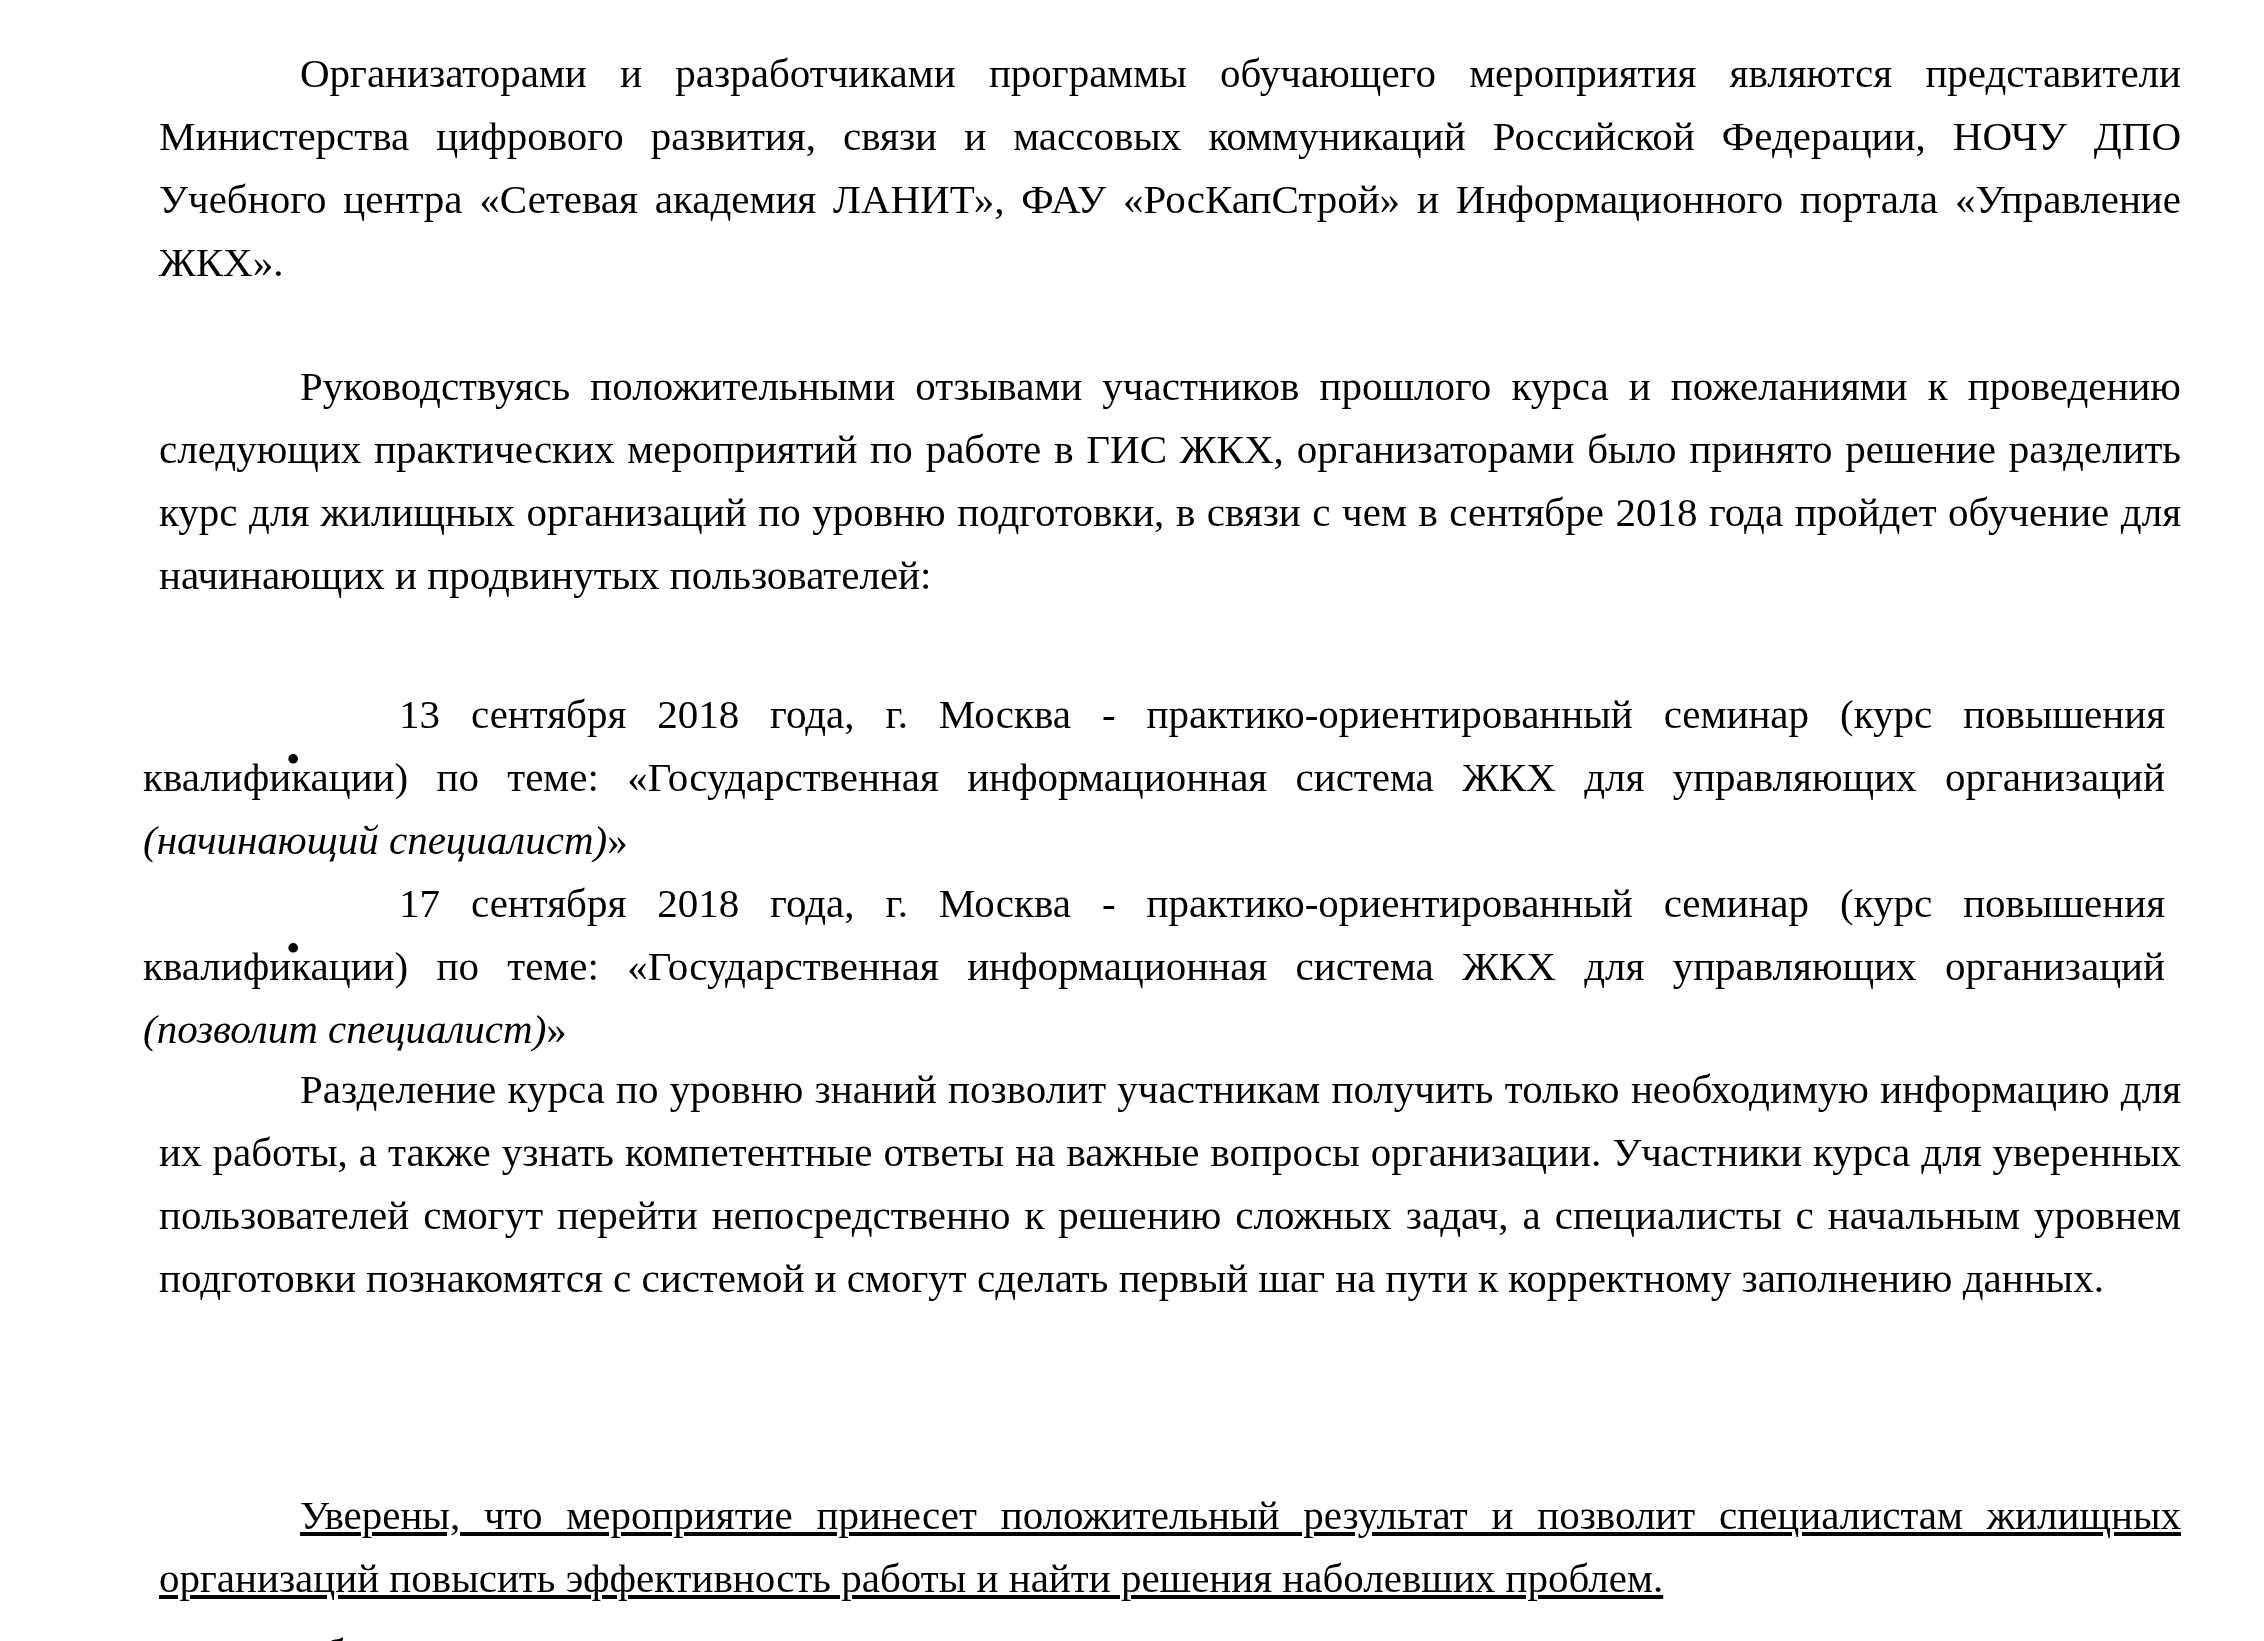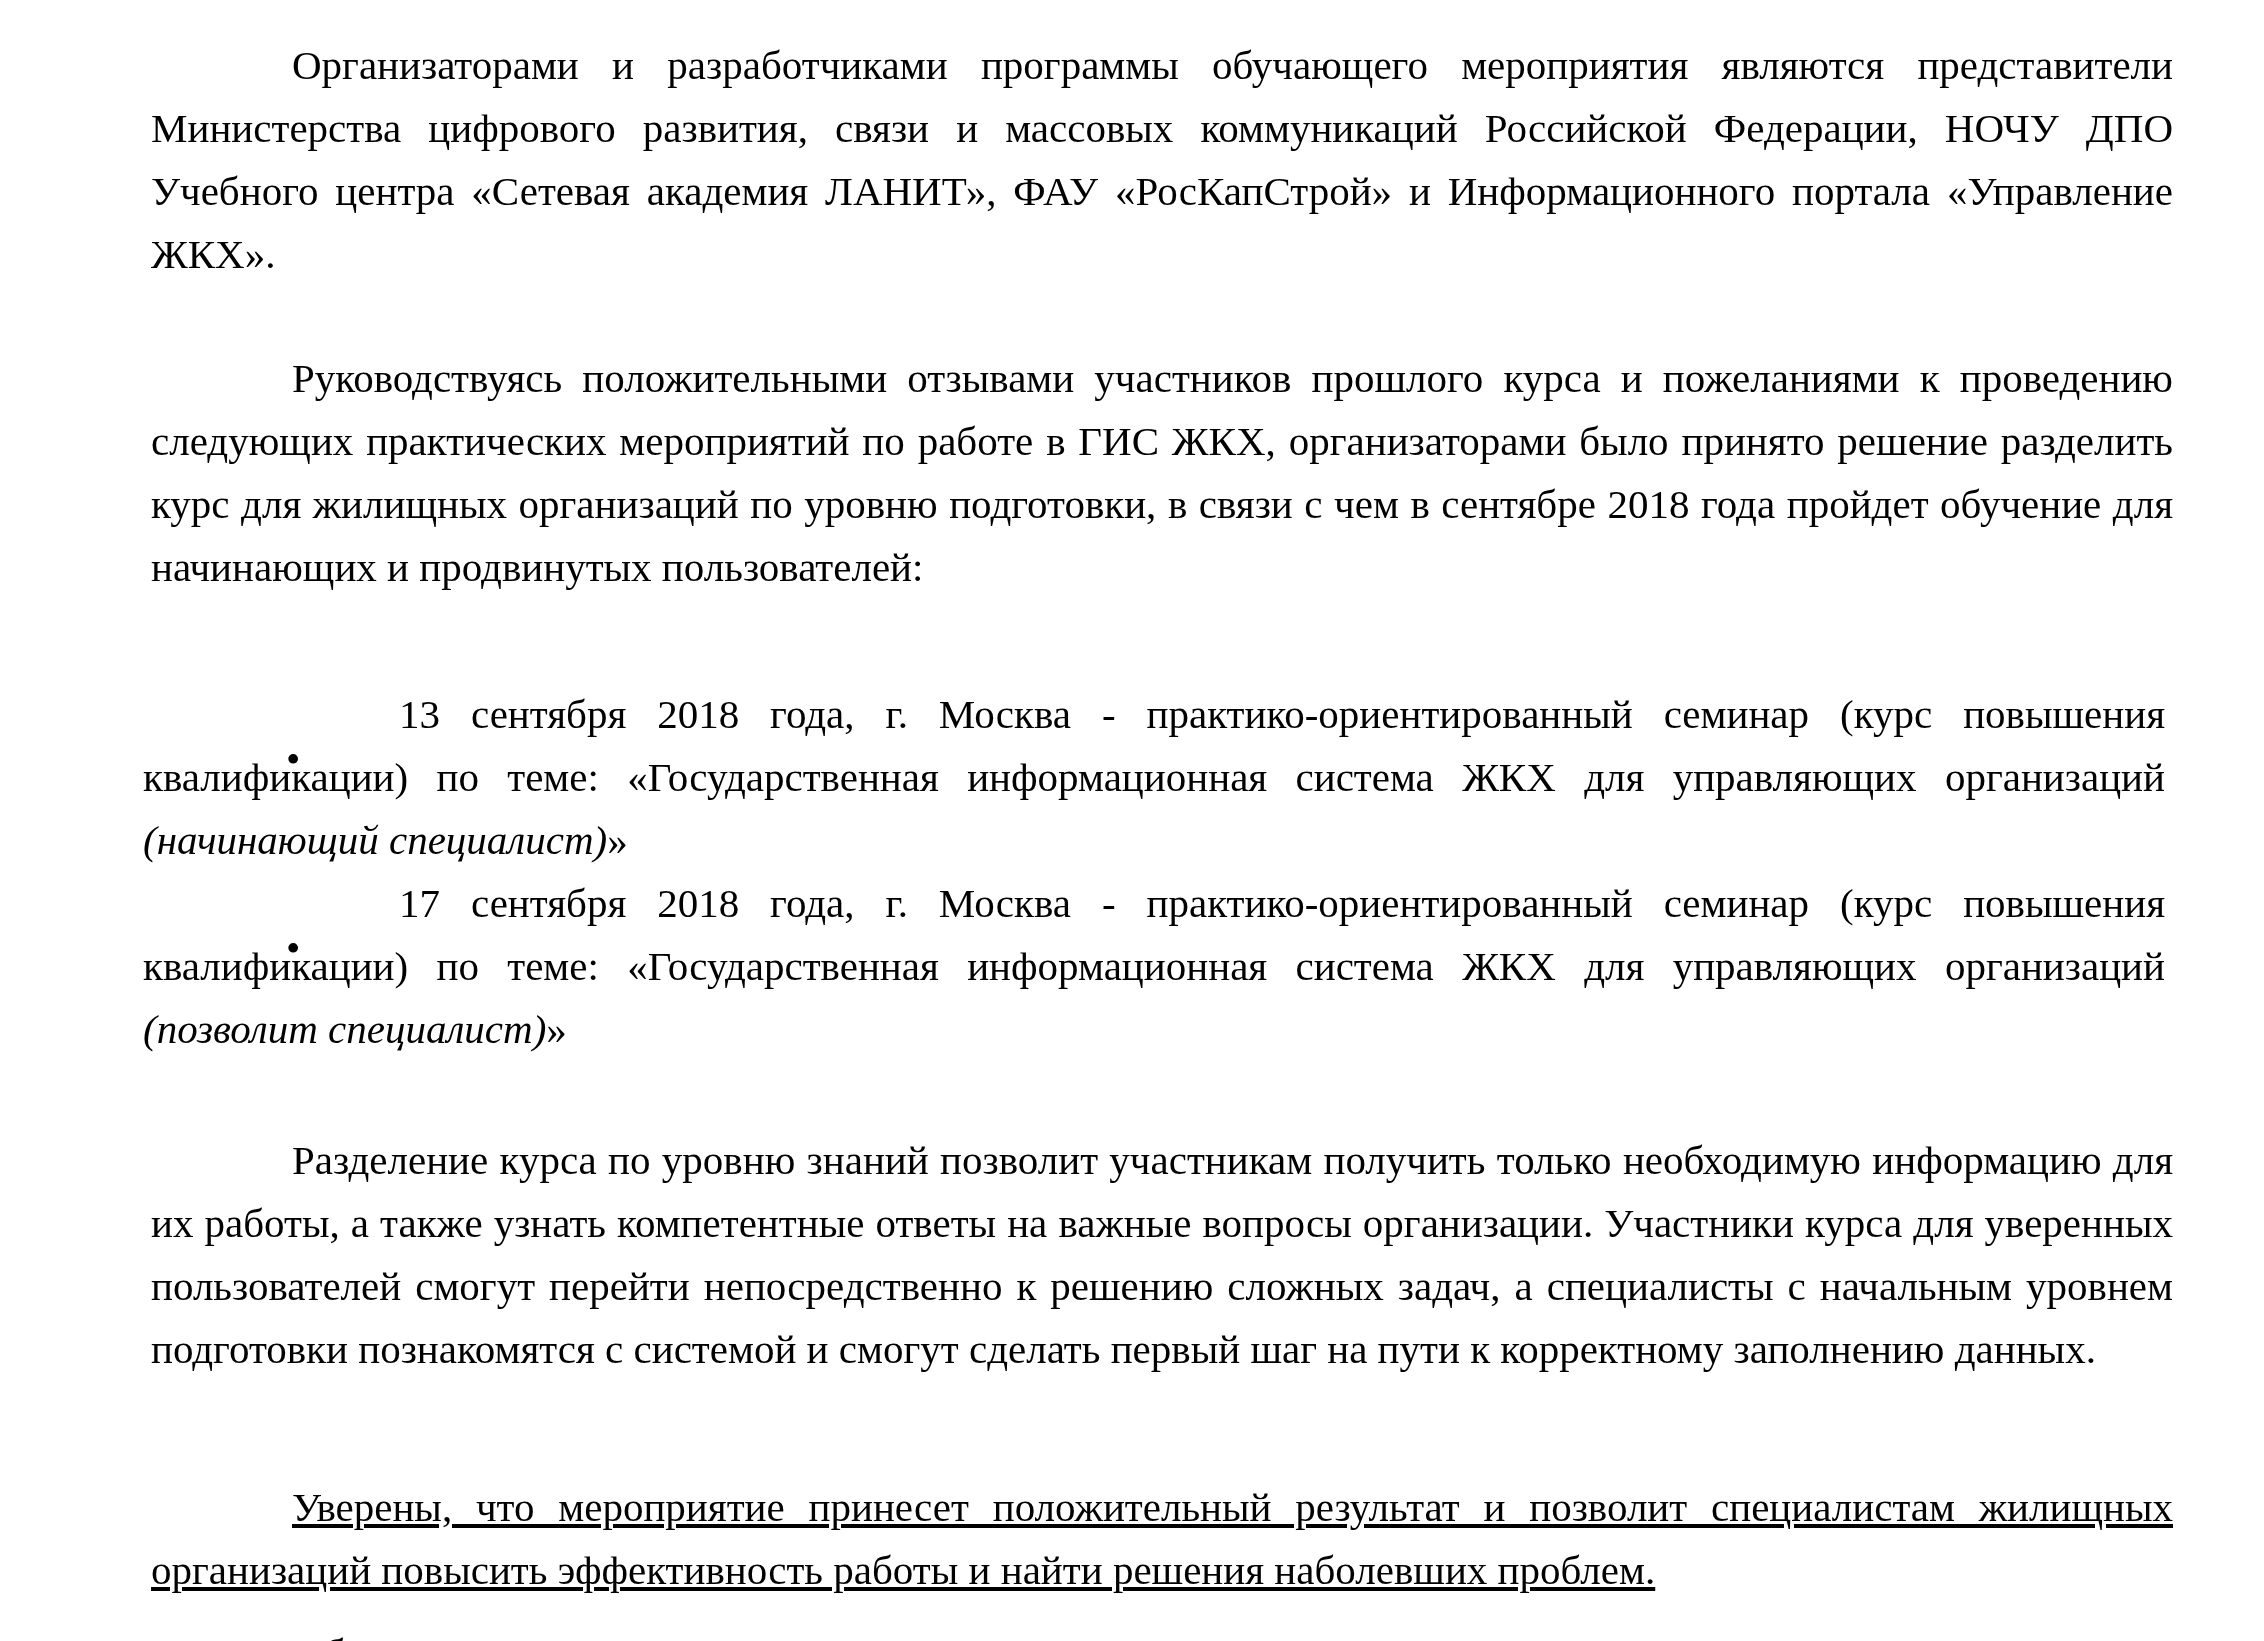--- a/index.html
+++ b/index.html
@@ -19,21 +19,21 @@
       position: absolute;
       left: 143px;
       top: 0;
       width: 2022px;
     }
     .para {
       font-size: 41px;
       line-height: 63px;
       text-align: justify;
       text-indent: 141px;
-      margin: 8px;
+      margin: 16px;
     }
     .p1 { position: absolute; top: 26px; left: 0; width: 2022px; }
     .p2 { position: absolute; top: 339px; left: 0; width: 2022px; }
     .bullet-item {
       position: absolute;
       left: 0;
       width: 2022px;
       font-size: 41px;
       line-height: 63px;
       text-align: justify;
@@ -46,21 +46,21 @@
       width: 256px;
       position: relative;
     }
     .bullet-item .dot {
       position: absolute;
       left: 143px;
       top: 0;
     }
     .bullet-item strong { font-weight: normal; }
     .bullet-item em { font-style: italic; }
-    .p3 { position: absolute; top: 1121px; left: 0; width: 2022px; }
+    .p3 { position: absolute; top: 1042px; left: 0; width: 2022px; }
     .p4 { position: absolute; top: 1468px; left: 0; width: 2022px; text-decoration: underline; }
     .p5 {
       position: absolute;
       top: 1622px;
       left: 143px;
       font-size: 41px;
       line-height: 63px;
       font-weight: bold;
       white-space: nowrap;
     }

